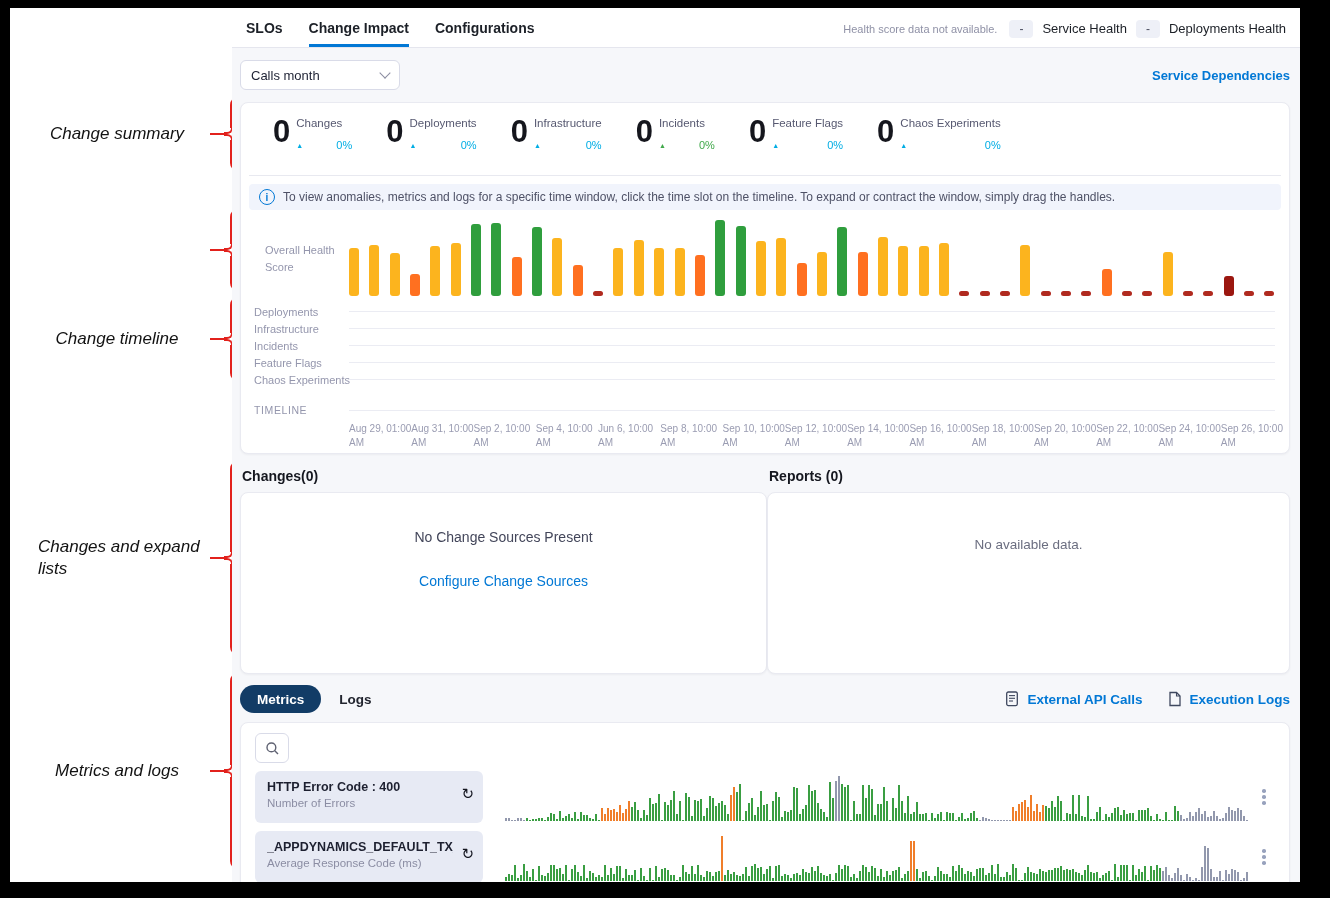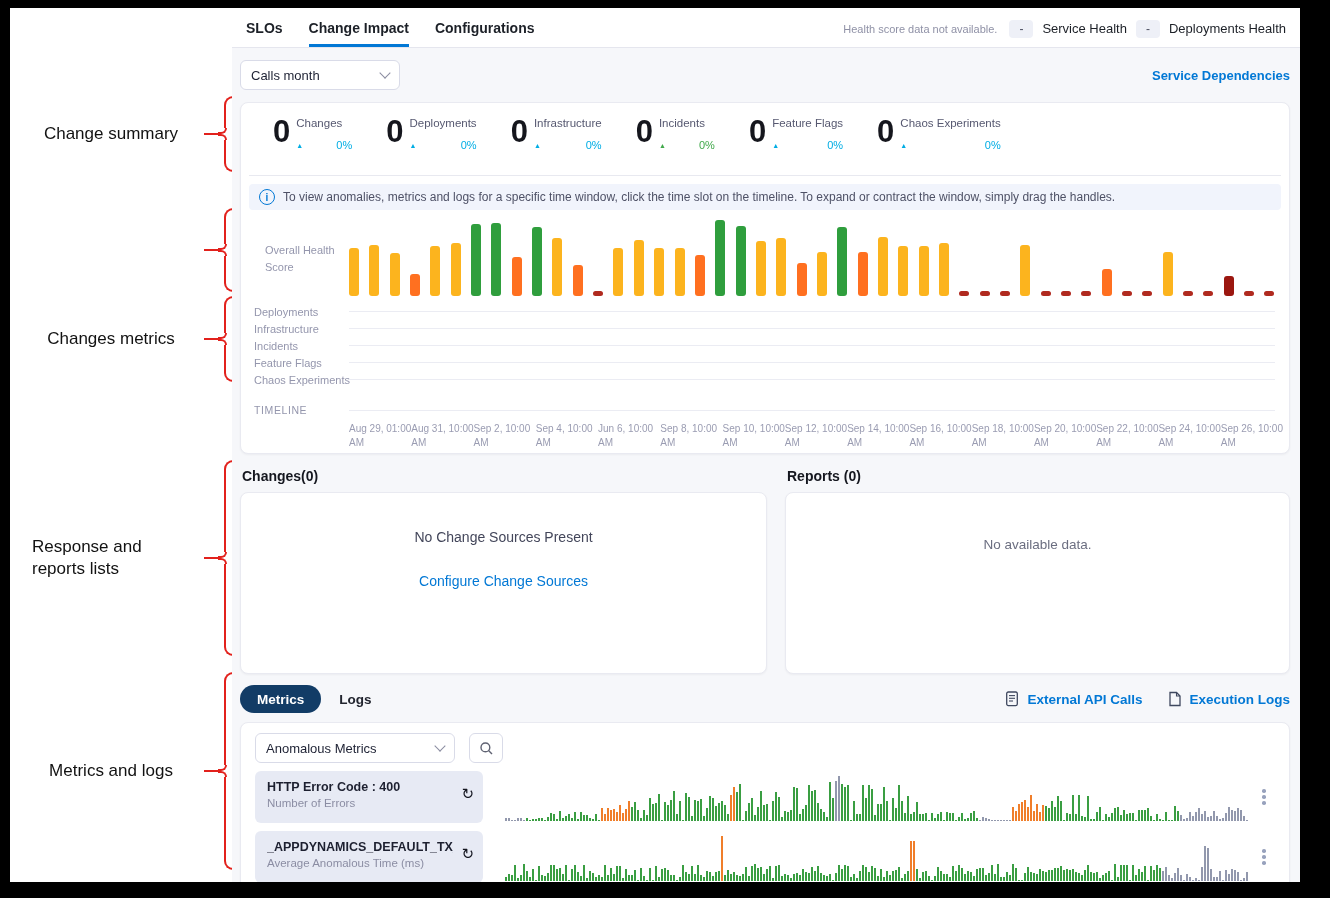--- a/index.html
+++ b/index.html
@@ -2,21 +2,21 @@
 <html><head>
 <meta charset="utf-8">
 <style>
   html,body{margin:0;padding:0;background:#000;}
   .frame{position:relative;width:1330px;height:898px;background:#000;overflow:hidden;}
   .page{position:absolute;left:10px;top:8px;width:1290px;height:874px;background:#fff;overflow:hidden;
         font-family:"Liberation Sans",sans-serif;}
 
   
   .gutter{position:absolute;left:0;top:0;width:222px;height:100%;}
-  .ann{position:absolute;left:8px;width:222px;}
+  .ann{position:absolute;left:14px;width:222px;font-style:italic;}
   .ann-label{position:absolute;left:6px;right:42px;top:50%;transform:translateY(-50%);
              text-align:center;font-size:17px;color:#121212;line-height:1.28;}
   .ann.left-align .ann-label{text-align:left;padding-left:8px;}
   .ann-connector{position:absolute;right:21px;top:50%;margin-top:-1.25px;width:15px;height:2.5px;background:#e2211c;}
   .brace{position:absolute;right:6px;top:0;bottom:0;width:16px;}
   .brace i{position:absolute;display:block;box-sizing:border-box;border:0 solid #e2211c;}
   .brace .b1{left:6px;right:0;top:0;height:calc(50% - 6px);border-left-width:2.5px;border-top-width:2.5px;border-top-left-radius:9px;}
   .brace .b2{left:0;width:8.5px;top:calc(50% - 6px);height:6px;border-right-width:2.5px;border-bottom-width:2.5px;border-bottom-right-radius:9px;}
   .brace .b3{left:0;width:8.5px;top:50%;height:6px;border-right-width:2.5px;border-top-width:2.5px;border-top-right-radius:9px;}
   .brace .b4{left:6px;right:0;top:calc(50% + 6px);bottom:0;border-left-width:2.5px;border-bottom-width:2.5px;border-bottom-left-radius:9px;}
@@ -62,21 +62,21 @@
   .tl-rows{margin-top:7px;}
   .tl-row{height:17px;display:flex;align-items:center;}
   .tl-row-label{width:108px;padding-left:13px;font-size:11px;color:#9496ad;box-sizing:border-box;white-space:nowrap;}
   .tl-row-line{flex:1;border-top:1px solid #ebecf3;margin-right:14px;}
   .tl-axis{margin-top:16px;display:flex;align-items:center;}
   .tl-axis-label{width:108px;padding-left:13px;font-size:10.5px;color:#9496ad;letter-spacing:.6px;box-sizing:border-box;}
   .tl-axis-line{flex:1;border-top:1px solid #ebecf3;margin-right:14px;}
   .tl-dates{margin-top:6px;margin-left:108px;margin-right:6px;display:flex;justify-content:space-between;}
   .tick{width:64px;font-size:10px;color:#9a9cb2;line-height:1.35;}
 
-  .lists-row{margin-top:12px;display:flex;gap:18px;}
+  .lists-row{margin-top:12px;display:flex;}
   .col{display:flex;flex-direction:column;}
   .col-changes{width:527px;}
   .col-reports{flex:1;}
   .col h3{margin:2px 0 8px 2px;font-size:14px;color:#15171f;}
   .empty-card{height:182px;box-sizing:border-box;display:flex;flex-direction:column;align-items:center;}
   .empty-title{margin-top:36px;font-size:14px;color:#43465a;}
   .empty-action{margin-top:28px;font-size:14px;color:#0278d5;cursor:pointer;}
   .empty-note{margin-top:44px;font-size:13.5px;color:#6b6e80;}
 
   .metrics-head{margin-top:10px;height:30px;display:flex;align-items:center;}
@@ -121,31 +121,31 @@
       <div class="ann" style="top:200px;height:84px;">
         <div class="ann-connector"></div>
         <div class="brace">
             <i class="b1"></i>
             <i class="b2"></i>
             <i class="b3"></i>
             <i class="b4"></i>
           </div>
       </div>
       <div class="ann" style="top:288px;height:86px;">
-        <div class="ann-label">Changes metrics</div>
+        <div class="ann-label">Change timeline</div>
         <div class="ann-connector"></div>
         <div class="brace">
             <i class="b1"></i>
             <i class="b2"></i>
             <i class="b3"></i>
             <i class="b4"></i>
           </div>
       </div>
       <div class="ann left-align" style="top:452px;height:196px;">
-        <div class="ann-label">Response and reports lists</div>
+        <div class="ann-label">Changes and expand lists</div>
         <div class="ann-connector"></div>
         <div class="brace">
             <i class="b1"></i>
             <i class="b2"></i>
             <i class="b3"></i>
             <i class="b4"></i>
           </div>
       </div>
       <div class="ann" style="top:664px;height:198px;">
         <div class="ann-label">Metrics and logs</div>
@@ -428,24 +428,20 @@
                 <path d="M2 1.5 h6.5 L12 5 v9.5 H2 Z" fill="none" stroke="#3f485f" stroke-width="1.3"></path>
                 <path d="M8.5 1.5 V5 H12" fill="none" stroke="#3f485f" stroke-width="1.1"></path>
               </svg>
               <span>Execution Logs</span>
             </div>
           </div>
         </div>
 
         <section class="card metrics-card">
           <div class="filters">
-            <div class="select metric-select">
-              <span>Anomalous Metrics</span>
-              <span class="chev"></span>
-            </div>
             <div class="search-btn">
               <svg width="15" height="15" viewBox="0 0 15 15">
                 <circle cx="6.4" cy="6.4" r="4.4" fill="none" stroke="#5f6272" stroke-width="1.4"></circle>
                 <line x1="9.8" y1="9.8" x2="13" y2="13" stroke="#5f6272" stroke-width="1.4"></line>
               </svg>
             </div>
           </div>
           <div id="metricRows">
               <div class="metric-row">
                 <div class="metric-label-box">
@@ -705,21 +701,21 @@
                 </div>
                 <div class="kebab">
                   <span></span>
                   <span></span>
                   <span></span>
                 </div>
               </div>
               <div class="metric-row">
                 <div class="metric-label-box">
                   <div class="metric-title">_APPDYNAMICS_DEFAULT_TX_</div>
-                  <div class="metric-sub">Average Anomalous Time (ms)</div>
+                  <div class="metric-sub">Average Response Code (ms)</div>
                   <span class="refresh">↻</span>
                 </div>
                 <div class="spark">
                   <b class="spark-bar" style="height: 3.95637px; background: rgb(58, 158, 66);"></b>
                   <b class="spark-bar" style="height: 7.27658px; background: rgb(58, 158, 66);"></b>
                   <b class="spark-bar" style="height: 5.9998px; background: rgb(58, 158, 66);"></b>
                   <b class="spark-bar" style="height: 16.3481px; background: rgb(58, 158, 66);"></b>
                   <b class="spark-bar" style="height: 3.1251px; background: rgb(58, 158, 66);"></b>
                   <b class="spark-bar" style="height: 5.92226px; background: rgb(58, 158, 66);"></b>
                   <b class="spark-bar" style="height: 16.7964px; background: rgb(58, 158, 66);"></b>

